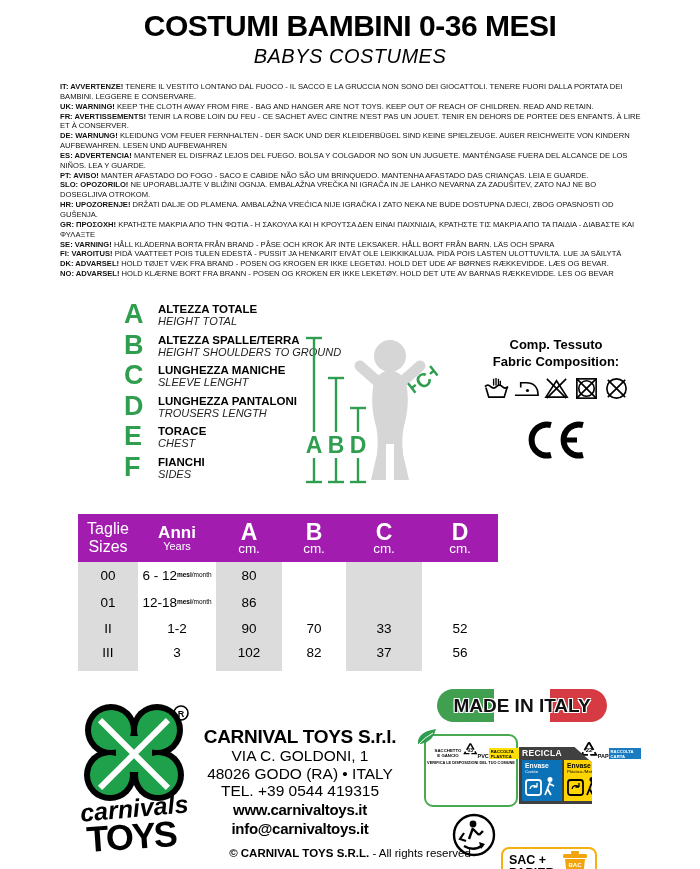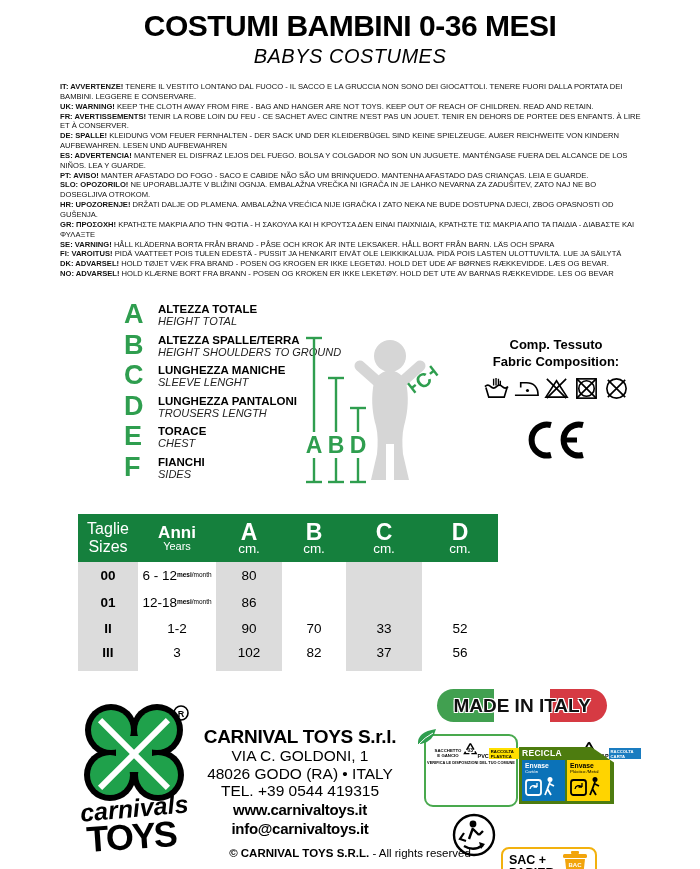--- a/index.html
+++ b/index.html
@@ -25,30 +25,30 @@
   .diagram{position:absolute;left:298px;top:332px;}
 
   .fabric{position:absolute;left:468px;top:337px;width:176px;text-align:center;}
   .fab1,.fab2,.fab3{font-size:13px;font-weight:800;line-height:16.5px;}
   .careRow{margin-top:5px;display:flex;justify-content:center;gap:3px;}
   .ceWrap{margin-top:16px;}
 
   .tbl{position:absolute;left:78px;top:514px;width:420px;display:grid;
        grid-template-columns:60px 78px 66px 64px 76px 76px;
        grid-template-rows:48px 27px 27px 24px 24px 7px;}
-  .th{background:#15803d;color:#fff;display:flex;flex-direction:column;
+  .th{background:#a21caf;color:#fff;display:flex;flex-direction:column;
       align-items:center;justify-content:center;}
   .thTag{font-size:16px;line-height:18px;font-weight:400;}
   .hb{font-size:17px;font-weight:800;line-height:15px;}
   .hs{font-size:11px;line-height:12px;}
   .hl{font-size:23px;font-weight:800;line-height:20px;}
   .hu{font-size:13.5px;line-height:13px;}
   .td{display:flex;align-items:center;justify-content:center;font-size:13.5px;}
   .gray{background:#dcdcdc;}
-  .sizeCell{font-weight:700;}
+  .sizeCell{font-weight:400;}
   .age{display:flex;flex-direction:row;align-items:center;line-height:13px;}
   .sub{font-size:6.5px;line-height:6.5px;font-weight:400;}
   .sub b{font-weight:800;}
 
   .mii{position:absolute;left:437px;top:689px;width:170px;height:33px;border-radius:17px;
        background:linear-gradient(90deg,#41a050 0 33.4%,#fff 33.4% 66.7%,#d63a43 66.7% 100%);
        display:flex;align-items:center;justify-content:center;
        font-size:19px;font-weight:800;color:#111;
        text-shadow:-1px -1px 0 #fff,1px -1px 0 #fff,-1px 1px 0 #fff,1px 1px 0 #fff;}
 
@@ -59,21 +59,21 @@
   .ittitle{font-size:4.3px;font-weight:800;line-height:4.8px;text-align:center;height:10px;
            display:flex;align-items:center;}
   .itmat{font-size:5.5px;font-weight:800;line-height:6px;}
   .ittag{font-size:4.2px;font-weight:800;padding:0.5px 2px;margin-top:1px;line-height:5px;}
   .tagP{background:#ffe000;color:#000;}
   .tagC{background:#1a7cc0;color:#fff;}
   .itnote1{font-size:3.9px;font-weight:800;line-height:4.5px;}
   .itnote2{font-size:3.9px;font-weight:700;text-align:center;margin-top:1.5px;line-height:4.5px;}
   .leaf{position:absolute;left:-11px;top:-9px;}
 
-  .recicla{position:absolute;left:519px;top:747px;width:95px;height:57px;background:#4d7c0f;
+  .recicla{position:absolute;left:519px;top:747px;width:73px;height:57px;background:#404040;
            clip-path:polygon(0 0,76% 0,100% 27%,100% 100%,0 100%);box-sizing:border-box;padding:1px 0 0 3px;}
   .recTitle{color:#fff;font-size:8.5px;font-weight:800;letter-spacing:0.3px;line-height:11px;}
   .recBoxes{display:flex;gap:2px;margin-top:1px;margin-right:3px;}
   .recBox{width:43px;height:41px;box-sizing:border-box;padding:2px 3px;}
   .recBlue{background:#0b72b8;color:#fff;}
   .recYellow{background:#ffd400;color:#000;}
   .recL1{font-size:6.8px;font-weight:800;line-height:7px;}
   .recL2{font-size:4.4px;line-height:5px;}
 
   .logo{position:absolute;left:78px;top:698px;}
@@ -97,21 +97,21 @@
 
 <div class="page">
 
   <div class="title">COSTUMI BAMBINI 0-36 MESI</div>
   <div class="subtitle">BABYS COSTUMES</div>
 
   <div class="warnings">
     <p><b>IT: AVVERTENZE!</b><span> TENERE IL VESTITO LONTANO DAL FUOCO - IL SACCO E LA GRUCCIA NON SONO DEI GIOCATTOLI. TENERE FUORI DALLA PORTATA DEI BAMBINI. LEGGERE E CONSERVARE.</span></p>
     <p><b>UK: WARNING!</b><span> KEEP THE CLOTH AWAY FROM FIRE - BAG AND HANGER ARE NOT TOYS. KEEP OUT OF REACH OF CHILDREN. READ AND RETAIN.</span></p>
     <p><b>FR: AVERTISSEMENTS!</b><span> TENIR LA ROBE LOIN DU FEU - CE SACHET AVEC CINTRE N'EST PAS UN JOUET. TENIR EN DEHORS DE PORTEE DES ENFANTS. À LIRE ET À CONSERVER.</span></p>
-    <p><b>DE: SPALLE!</b><span> KLEIDUNG VOM FEUER FERNHALTEN - DER SACK UND DER KLEIDERBÜGEL SIND KEINE SPIELZEUGE. AUßER REICHWEITE VON KINDERN AUFBEWAHREN. LESEN UND AUFBEWAHREN</span></p>
+    <p><b>DE: WARNUNG!</b><span> KLEIDUNG VOM FEUER FERNHALTEN - DER SACK UND DER KLEIDERBÜGEL SIND KEINE SPIELZEUGE. AUßER REICHWEITE VON KINDERN AUFBEWAHREN. LESEN UND AUFBEWAHREN</span></p>
     <p><b>ES: ADVERTENCIA!</b><span> MANTENER EL DISFRAZ LEJOS DEL FUEGO. BOLSA Y COLGADOR NO SON UN JUGUETE. MANTÉNGASE FUERA DEL ALCANCE DE LOS NIÑOS. LEA Y GUARDE.</span></p>
     <p><b>PT: AVISO!</b><span> MANTER AFASTADO DO FOGO - SACO E CABIDE NÃO SÃO UM BRINQUEDO. MANTENHA AFASTADO DAS CRIANÇAS. LEIA E GUARDE.</span></p>
     <p><b>SLO: OPOZORILO!</b><span> NE UPORABLJAJTE V BLIŽINI OGNJA. EMBALAŽNA VREČKA NI IGRAČA IN JE LAHKO NEVARNA ZA ZADUŠITEV, ZATO NAJ NE BO DOSEGLJIVA OTROKOM.</span></p>
     <p><b>HR: UPOZORENJE!</b><span> DRŽATI DALJE OD PLAMENA. AMBALAŽNA VREĆICA NIJE IGRAČKA I ZATO NEKA NE BUDE DOSTUPNA DJECI, ZBOG OPASNOSTI OD GUŠENJA.</span></p>
     <p><b>GR: ΠΡΟΣΟΧΗ!</b><span> ΚΡΑΤΗΣΤΕ ΜΑΚΡΙΑ ΑΠΟ ΤΗΝ ΦΩΤΙΑ - Η ΣΑΚΟΥΛΑ ΚΑΙ Η ΚΡΟΥΤΣΑ ΔΕΝ ΕΙΝΑΙ ΠΑΙΧΝΙΔΙΑ, ΚΡΑΤΗΣΤΕ ΤΙΣ ΜΑΚΡΙΑ ΑΠΟ ΤΑ ΠΑΙΔΙΑ - ΔΙΑΒΑΣΤΕ ΚΑΙ ΦΥΛΑΞΤΕ</span></p>
     <p><b>SE: VARNING!</b><span> HÅLL KLÄDERNA BORTA FRÅN BRAND - PÅSE OCH KROK ÄR INTE LEKSAKER. HÅLL BORT FRÅN BARN. LÄS OCH SPARA</span></p>
     <p><b>FI: VAROITUS!</b><span> PIDÄ VAATTEET POIS TULEN EDESTÄ - PUSSIT JA HENKARIT EIVÄT OLE LEIKKIKALUJA. PIDÄ POIS LASTEN ULOTTUVILTA. LUE JA SÄILYTÄ</span></p>
     <p><b>DK: ADVARSEL!</b><span> HOLD TØJET VÆK FRA BRAND - POSEN OG KROGEN ER IKKE LEGETØJ. HOLD DET UDE AF BØRNES RÆKKEVIDDE. LÆS OG BEVAR.</span></p>
     <p><b>NO: ADVARSEL!</b><span> HOLD KLÆRNE BORT FRA BRANN - POSEN OG KROKEN ER IKKE LEKETØY. HOLD DET UTE AV BARNAS RÆKKEVIDDE. LES OG BEVAR</span></p>
   </div>

